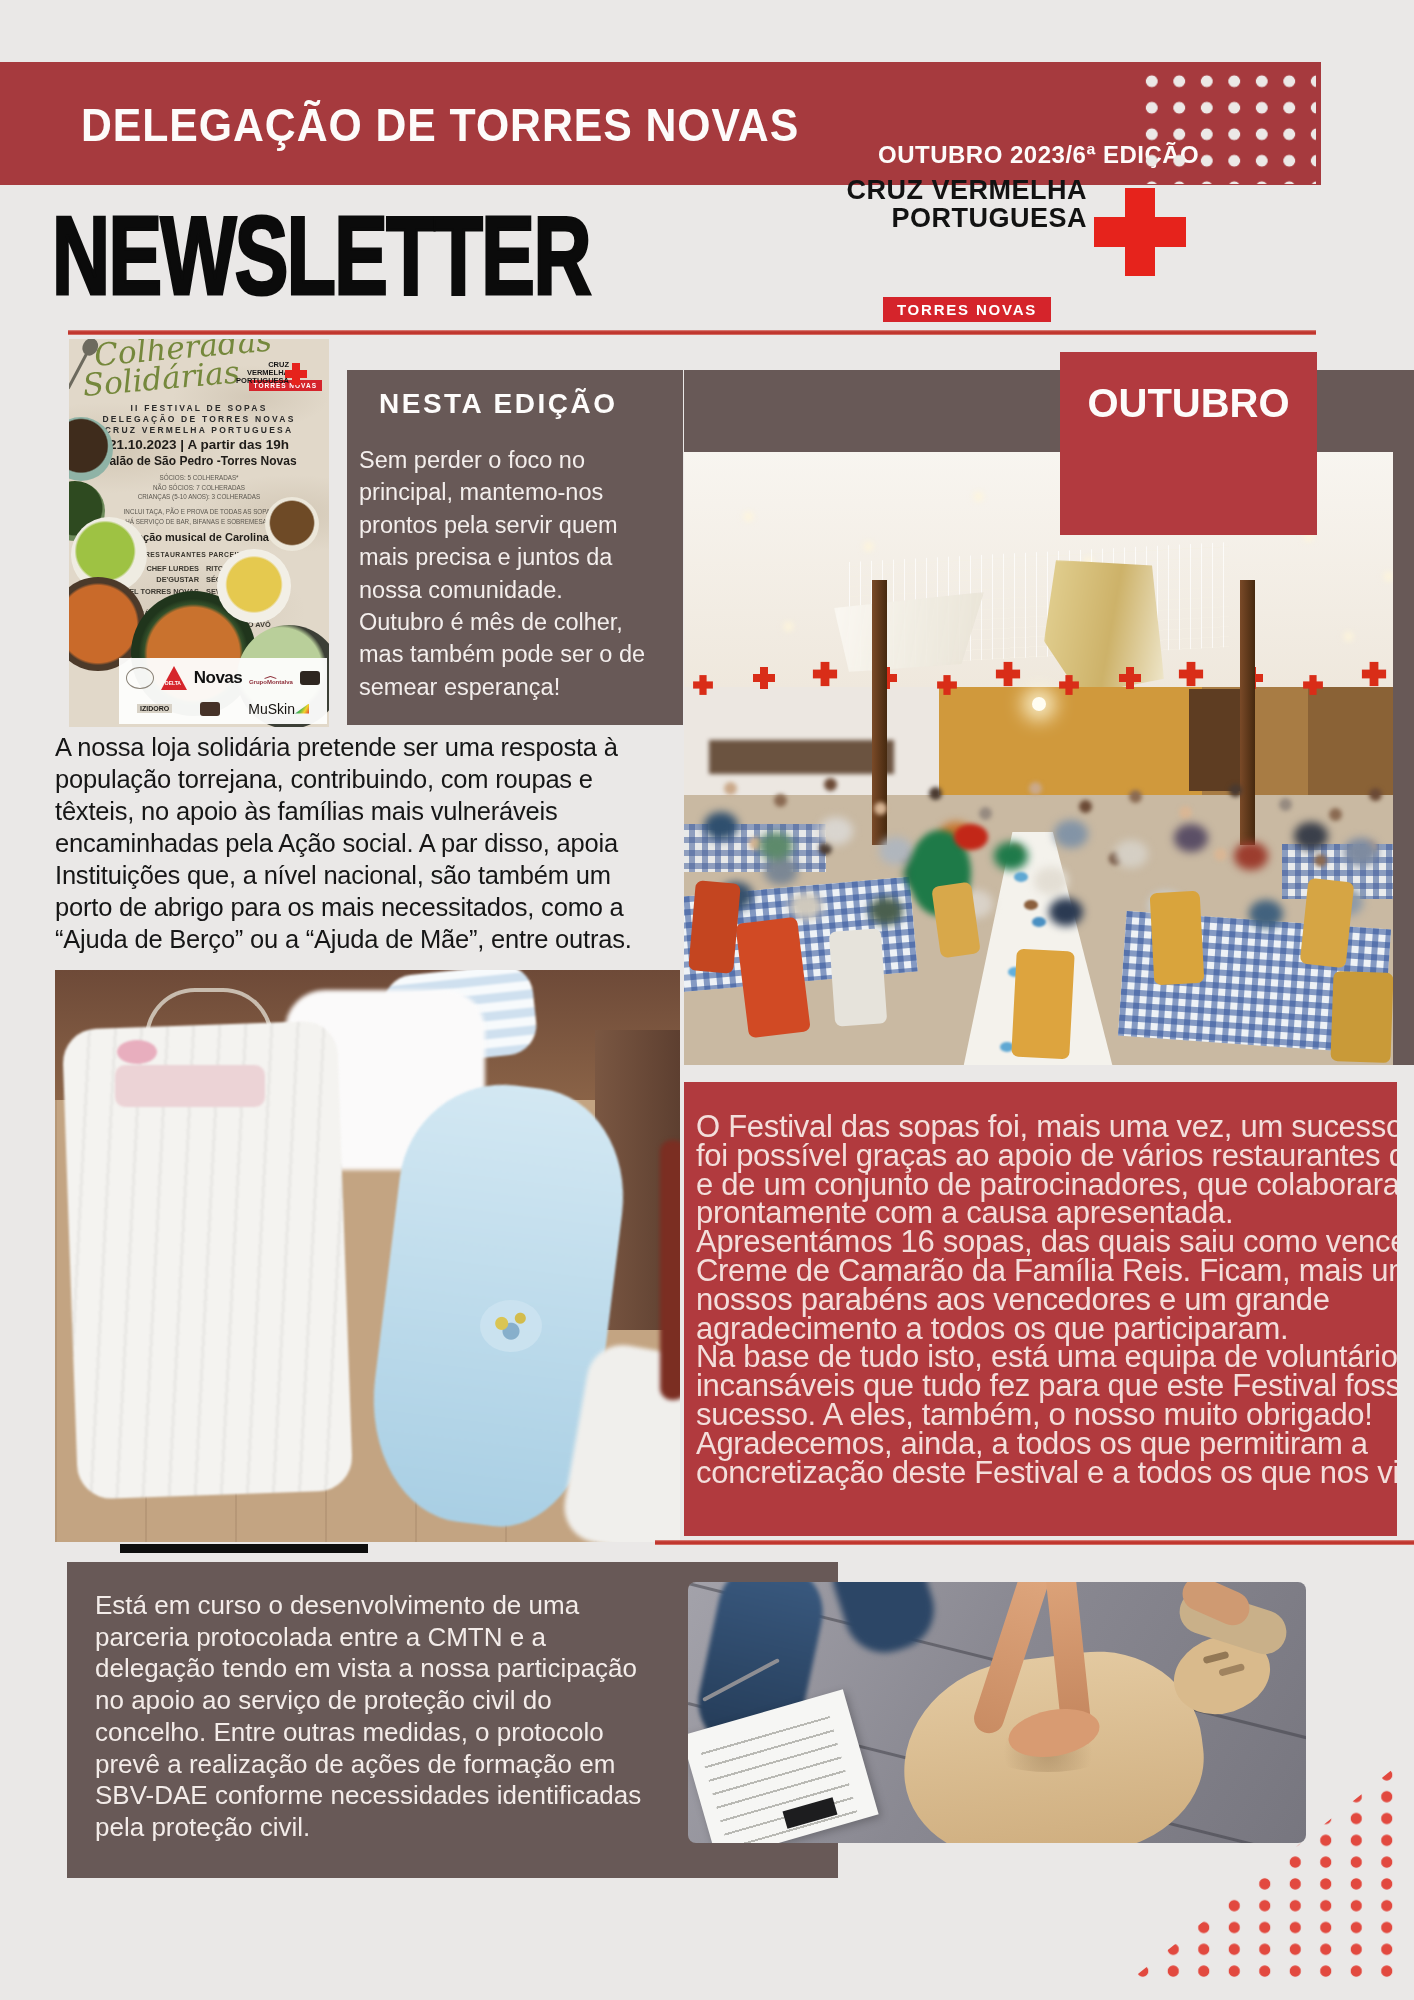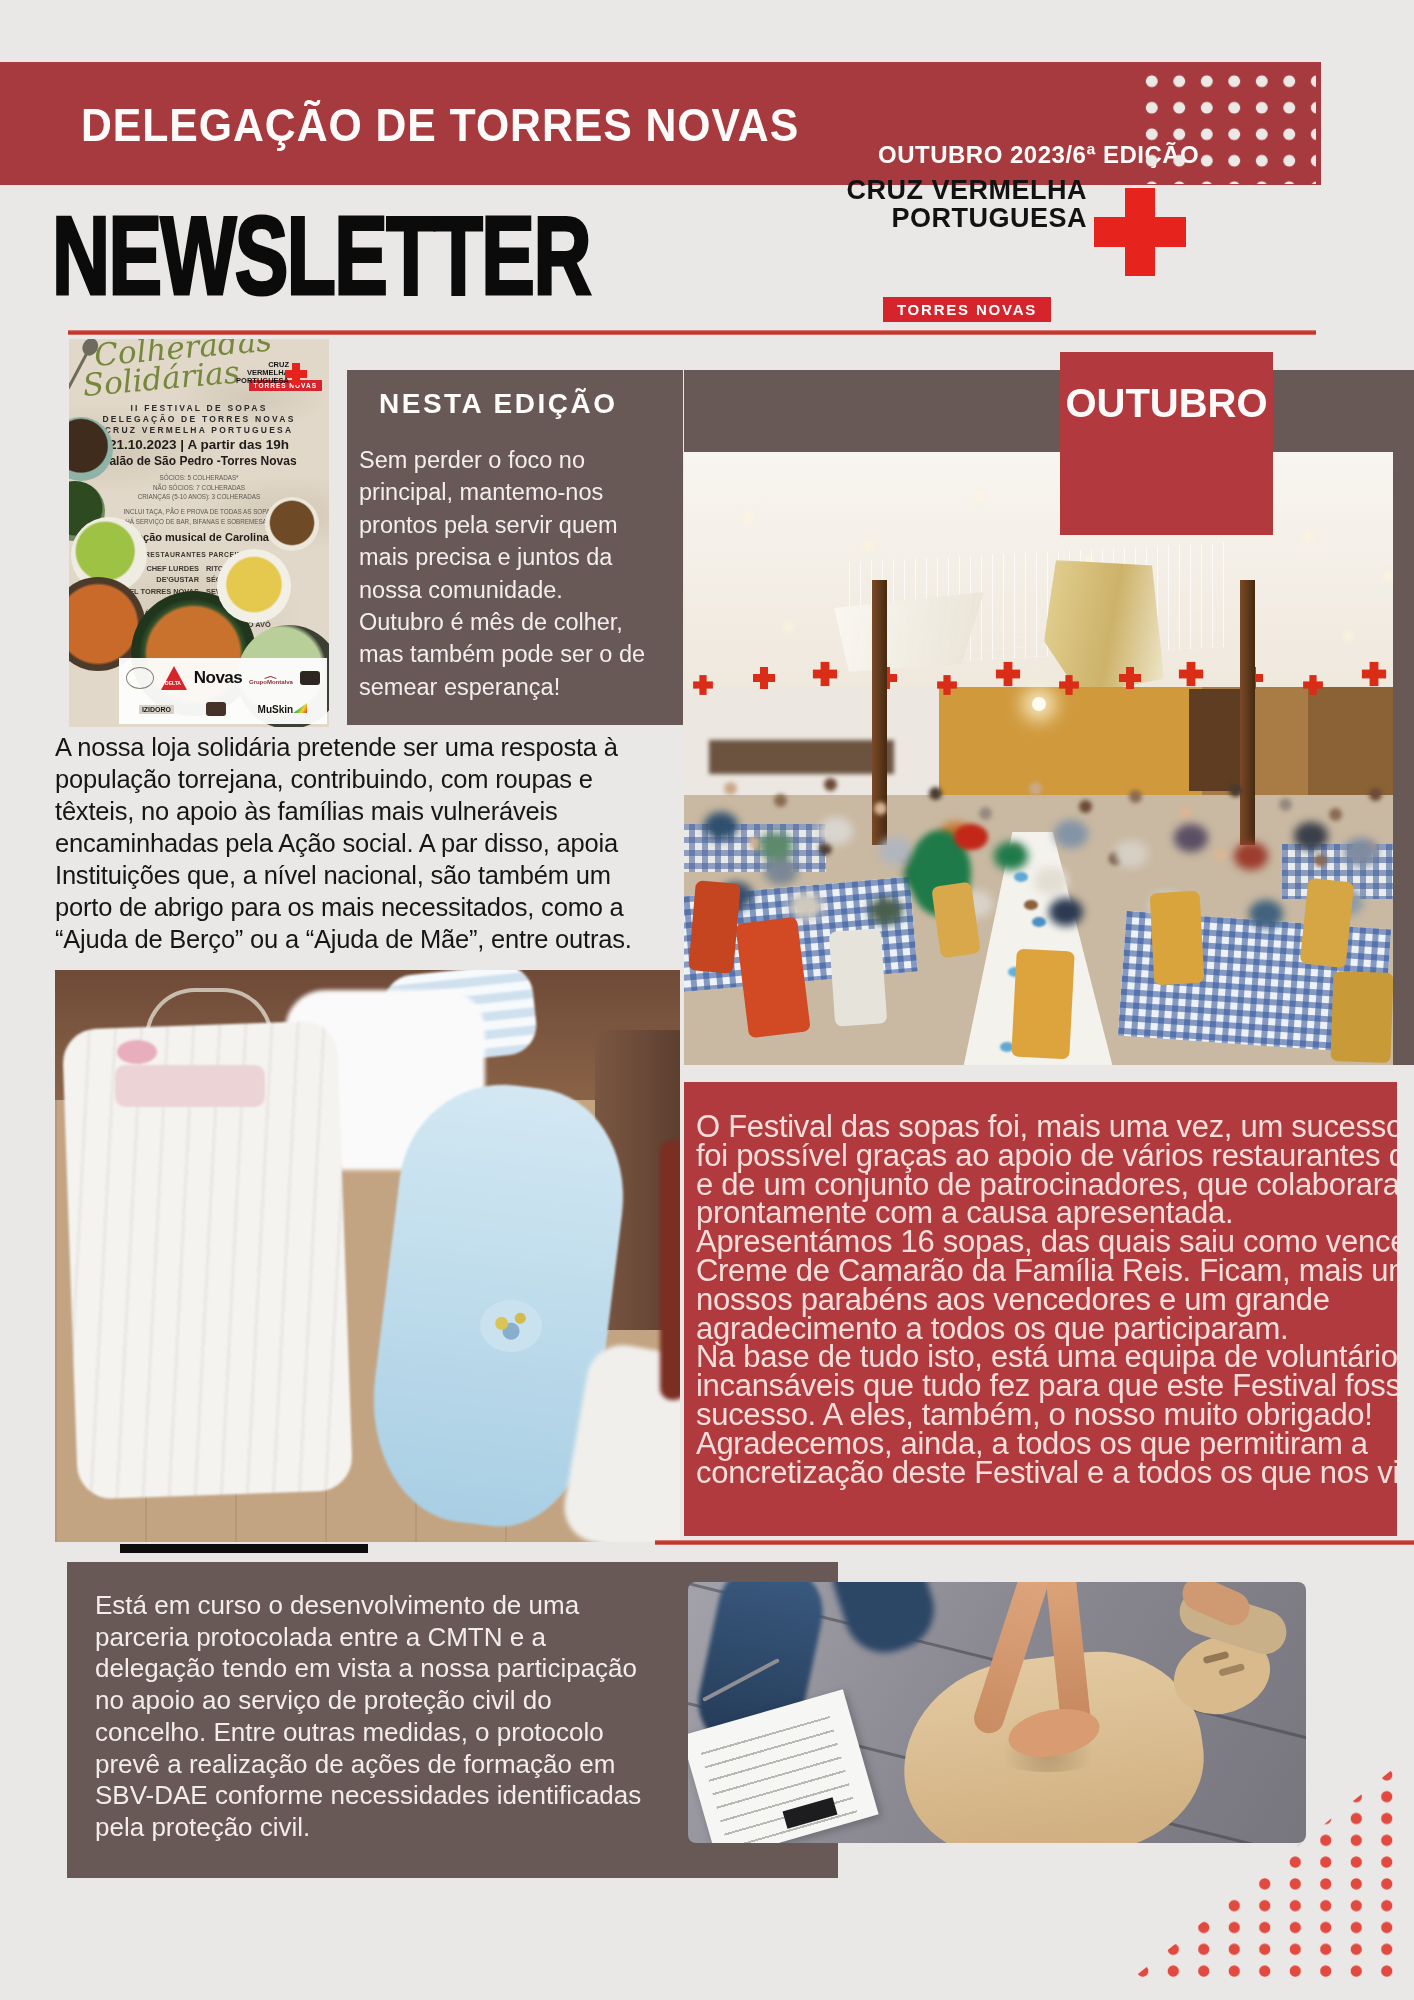--- a/index.html
+++ b/index.html
@@ -69,21 +69,21 @@
          display:flex;flex-wrap:wrap;align-items:center;justify-content:space-around;padding:2px 4px;}
   .ring-logo{width:26px;height:20px;border:1.5px solid #8a8378;border-radius:50%;}
   .tri{width:0;height:0;border-left:13px solid transparent;border-right:13px solid transparent;
        border-bottom:24px solid #d6252b;position:relative;}
   .tri span{position:absolute;left:-9px;top:14px;color:#fff;font-size:5px;font-weight:700;}
   .renova{color:#111;font-size:17px;font-weight:700;letter-spacing:-.5px;}
   .gm{color:#8d2f3a;font-size:6px;font-weight:700;text-align:center;}
   .gm b{display:block;font-size:14px;line-height:8px;transform:scaleY(.7);}
   .dkblob{width:20px;height:14px;border-radius:3px;background:#2e2620;}
   .izi{color:#1d1a17;font-size:7px;font-weight:700;background:#d8d2c6;padding:1px 3px;}
-  .muskin{color:#15120f;font-size:10px;font-weight:700;}
+  .muskin{color:#15120f;font-size:14px;font-weight:400;}
   .muskin i{display:inline-block;width:14px;height:10px;background:linear-gradient(120deg,#1c7fc4,#53b948 45%,#f3d22a 70%,#e03c31);
             clip-path:polygon(0 100%,100% 0,100% 100%);}
 
   
   .nesta{left:347px;top:370px;width:336px;height:355px;background:#685957;overflow:hidden;}
   .nesta-h{left:32px;top:18px;color:#fdfcfb;font-size:28px;font-weight:700;letter-spacing:2.5px;}
   .nesta-t{left:12px;top:74px;color:#f3eeec;font-size:23.5px;line-height:32.4px;}
 
   
   .band{left:684px;top:370px;width:730px;height:695px;background:#685957;}
@@ -145,21 +145,21 @@
   .chair{position:absolute;border-radius:7px;}
   .ch-o1{left:58px;top:468px;width:62px;height:115px;background:#d14a24;transform:rotate(-7deg);}
   .ch-o2{left:8px;top:430px;width:45px;height:90px;background:#c44520;transform:rotate(5deg);}
   .ch-w{left:148px;top:478px;width:52px;height:95px;background:#e6e3db;transform:rotate(-4deg);}
   .ch-y1{left:330px;top:498px;width:58px;height:108px;background:#dda43e;transform:rotate(3deg);}
   .ch-y2{left:468px;top:440px;width:50px;height:92px;background:#d9a43c;transform:rotate(-3deg);}
   .ch-y3{left:620px;top:428px;width:46px;height:86px;background:#d6a544;transform:rotate(6deg);}
   .ch-y4{left:252px;top:432px;width:40px;height:72px;background:#d8a84a;transform:rotate(-8deg);}
   .ch-y5{left:648px;top:520px;width:60px;height:90px;background:#c99a38;transform:rotate(2deg);}
 
-  .issue{left:1060px;top:352px;width:213px;height:156px;background:#b23a3f;z-index:5;
+  .issue{left:1060px;top:352px;width:257px;height:156px;background:#b23a3f;z-index:5;
          color:#fdfbfa;text-align:center;font-weight:700;font-size:40px;line-height:48px;padding-top:27px;}
 
   
   .loja{left:55px;top:731px;color:#161616;font-size:25.5px;line-height:32px;letter-spacing:-.2px;}
 
   
   .photo-baby{left:55px;top:970px;width:625px;height:572px;background:#c3a482;overflow:hidden;
       background-image:repeating-linear-gradient(90deg,rgba(90,60,40,.12) 0 2px,transparent 2px 90px);}
   .wood-top{left:0;top:0;width:100%;height:130px;background:linear-gradient(#6e4a38,#8a6347);}
   .wood-right{right:0;top:60px;width:85px;height:300px;background:linear-gradient(90deg,#7a5742,#5d3f30);}

